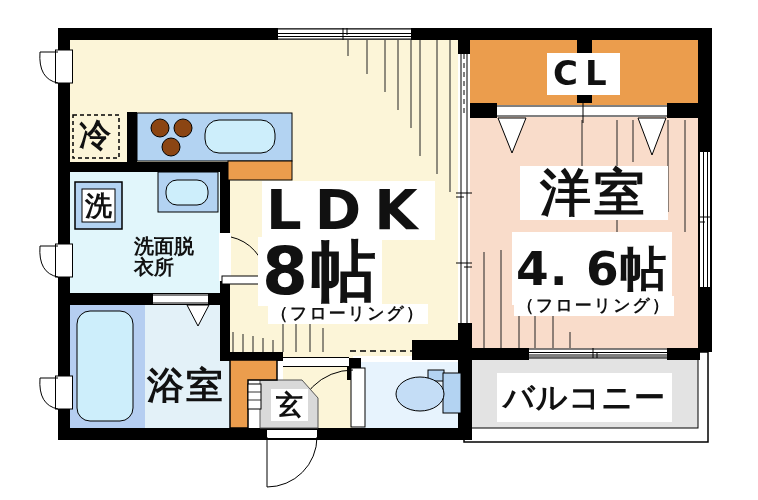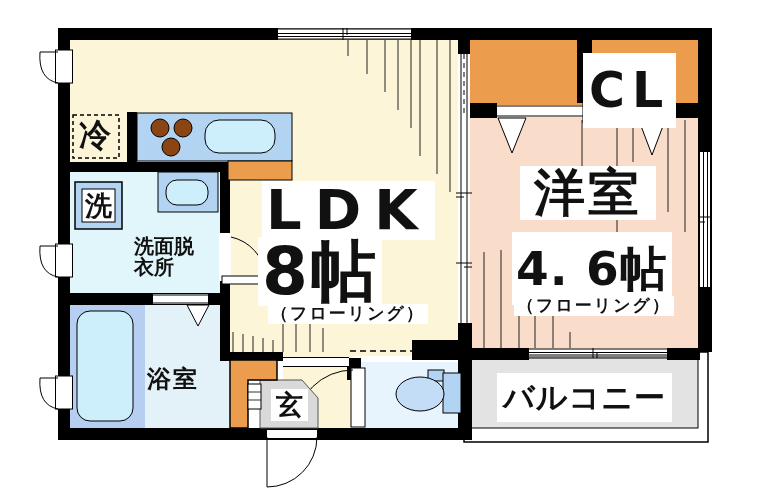--- a/index.html
+++ b/index.html
@@ -4,26 +4,26 @@
 <style>
   html,body{margin:0;padding:0;background:#ffffff;}
   #plan{position:relative;width:758px;height:500px;background:#ffffff;overflow:hidden;
         font-family:"DejaVu Sans","Liberation Sans",sans-serif;}
   #plan svg{position:absolute;left:0;top:0;}
   .label{position:absolute;color:#111;font-weight:bold;line-height:1.05;white-space:pre-line;}
   .bgw{background:#ffffff;}
   .lbl-ldk      {left:262px;top:181px;font-size:56px;letter-spacing:13px;padding:0 4px;}
   .lbl-ldk-size {left:258px;top:237px;font-size:66px;letter-spacing:2px;padding:0 4px;}
   .lbl-ldk-floor{left:268px;top:304px;font-size:17px;letter-spacing:2px;padding:1px 3px;}
-  .lbl-yo       {left:520px;top:166px;font-size:51px;letter-spacing:3px;padding:0 14px;}
+  .lbl-yo       {left:520px;top:166px;font-size:51px;letter-spacing:3px;padding:0 20px;}
   .lbl-yo-size  {left:512px;top:232px;font-size:47px;letter-spacing:1px;padding:12px 4px;}
   .lbl-yo-floor {left:514px;top:296px;font-size:17px;letter-spacing:2px;padding:1px 3px;}
-  .lbl-cl       {left:547px;top:53px;font-size:49px;letter-spacing:7px;padding:12px 6px;margin-left:36px;}
+  .lbl-cl       {left:547px;top:53px;font-size:34px;letter-spacing:7px;padding:3px 6px;}
   .lbl-balcony  {left:497px;top:373px;font-size:31px;letter-spacing:1px;padding:8px 6px;}
-  .lbl-bath     {left:147px;top:367px;font-size:24px;letter-spacing:2px;}
+  .lbl-bath     {left:147px;top:367px;font-size:37px;letter-spacing:2px;}
   .lbl-washroom {left:134px;top:236px;font-size:20px;line-height:21px;}
   .lbl-genkan   {left:271px;top:389px;font-size:27px;padding:2px 5px;}
   .lbl-fridge   {left:79px;top:119px;font-size:32px;}
   .lbl-washer   {left:85px;top:192px;font-size:27px;}
 </style>
 </head>
 <body>
 
 <div id="plan">
 <svg width="758" height="500" viewBox="0 0 758 500">

